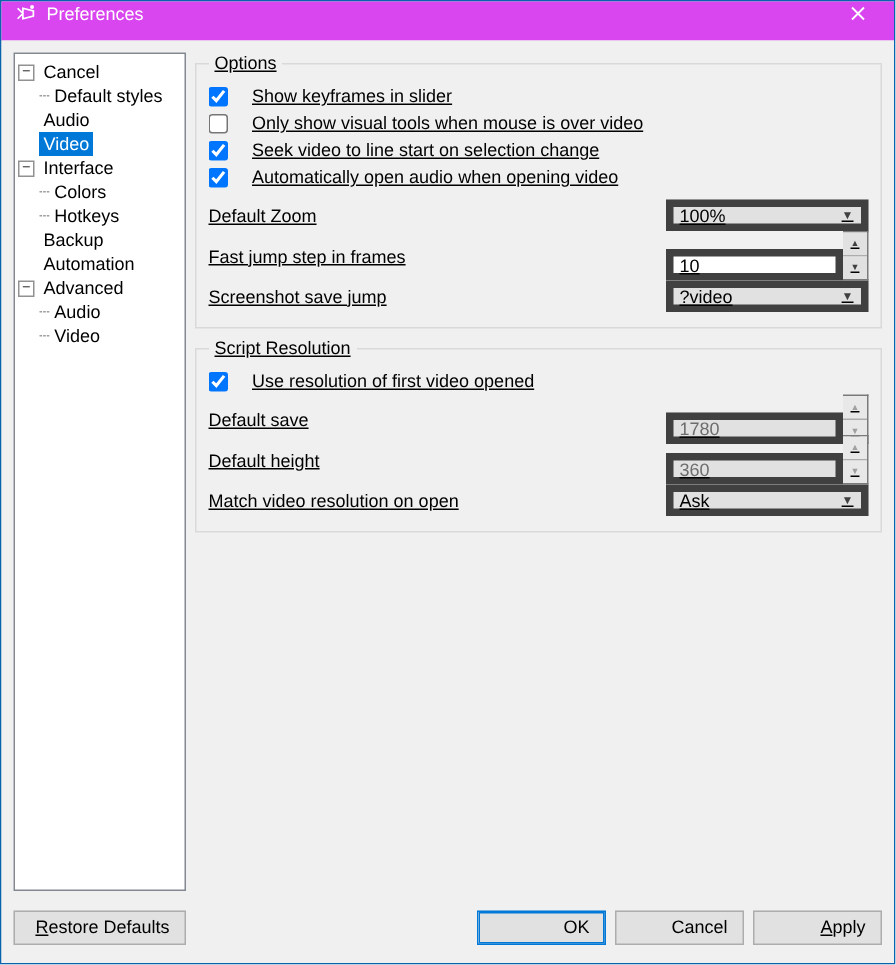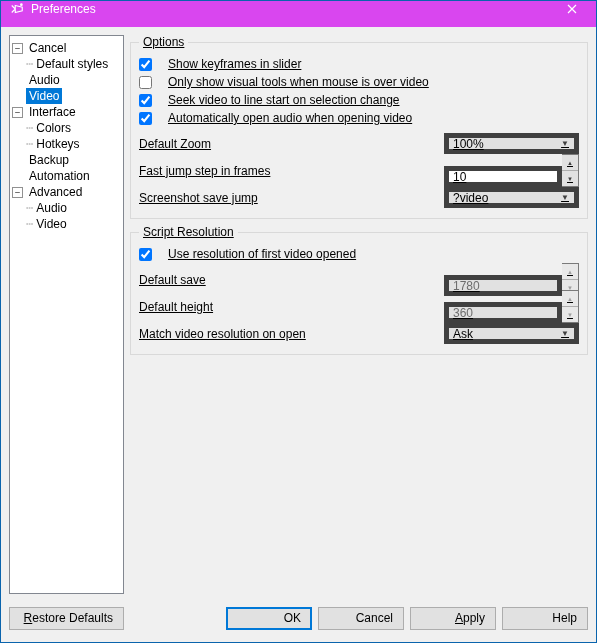--- a/index.html
+++ b/index.html
@@ -212,17 +212,14 @@
     <div class="spacer"></div>
     <div class="btn default">
         <span>OK</span>
       </div>
     <div class="btn">
         <span>Cancel</span>
       </div>
     <div class="btn">
         <span><u>A</u>pply</span>
       </div>
-    <div class="btn">
-        <span>Help</span>
-      </div>
   </div>
 </div>
 
 </body></html>

